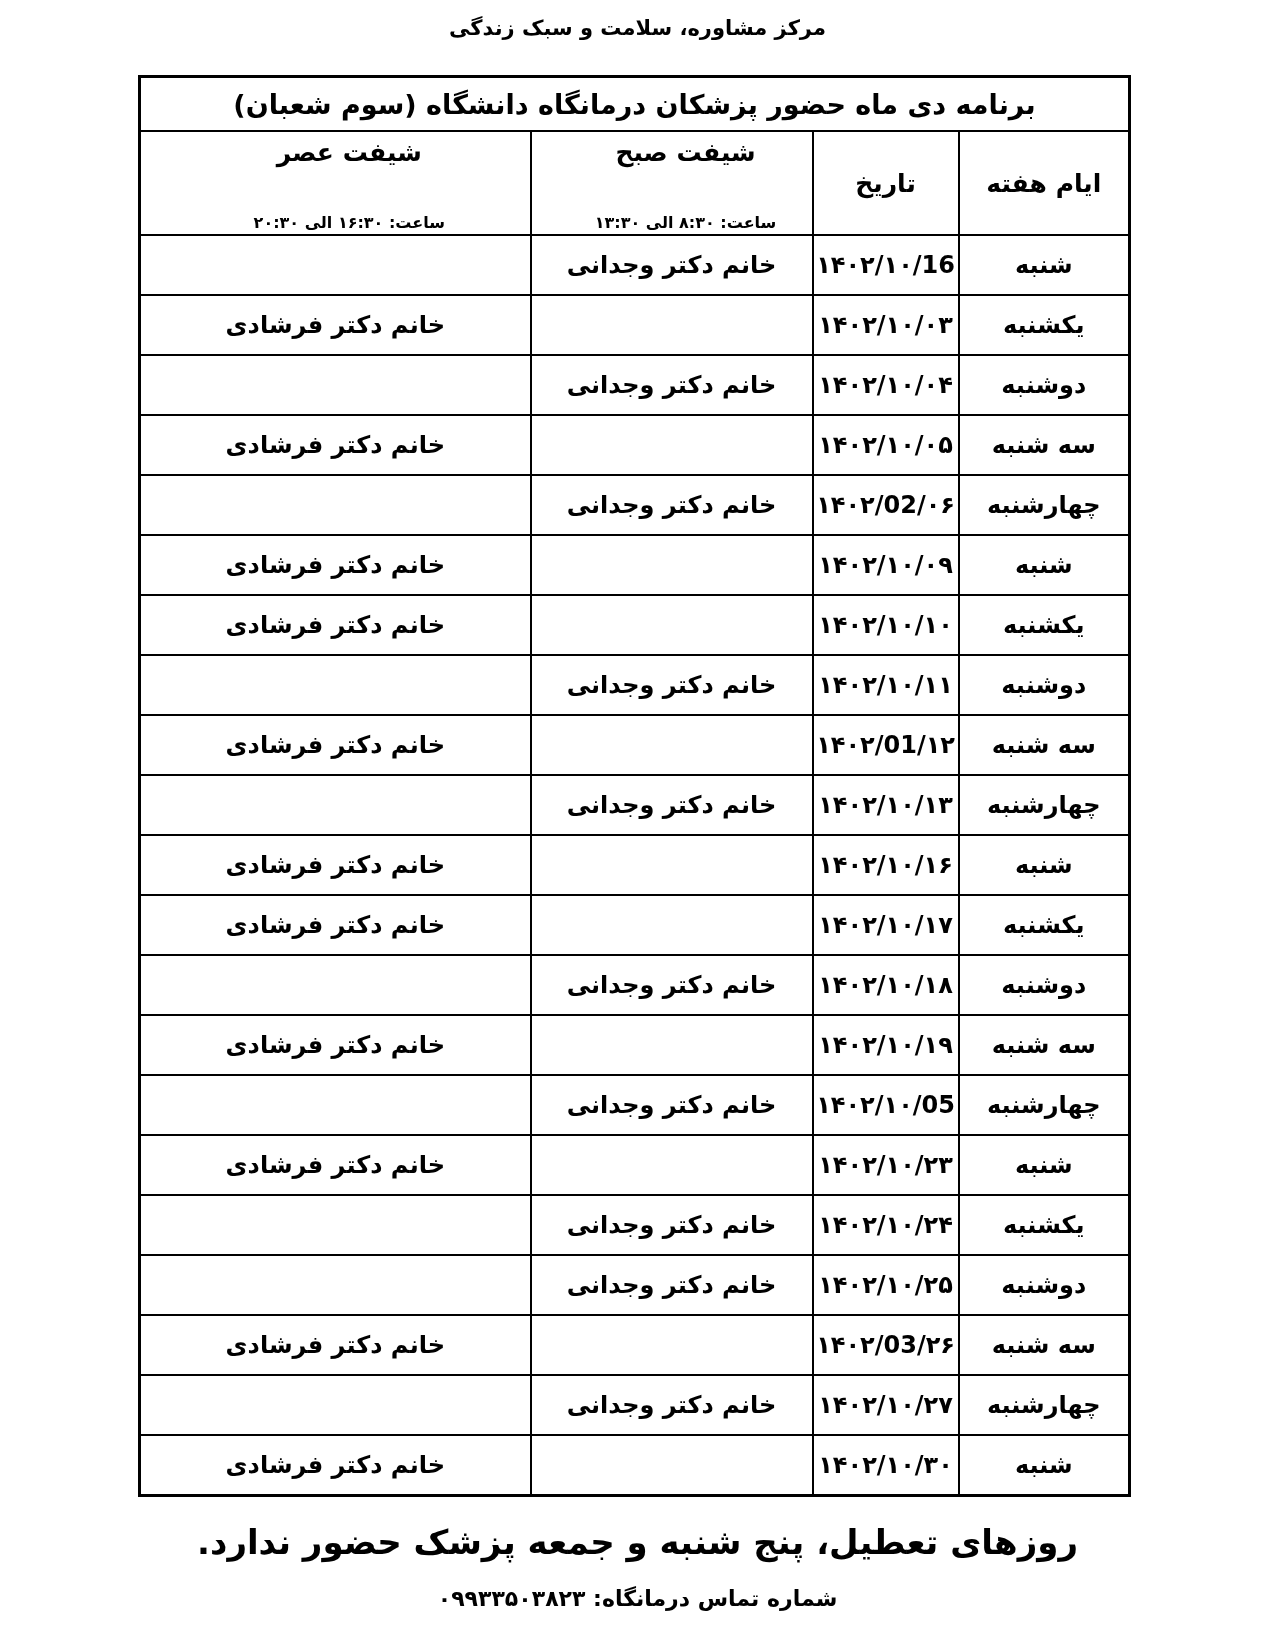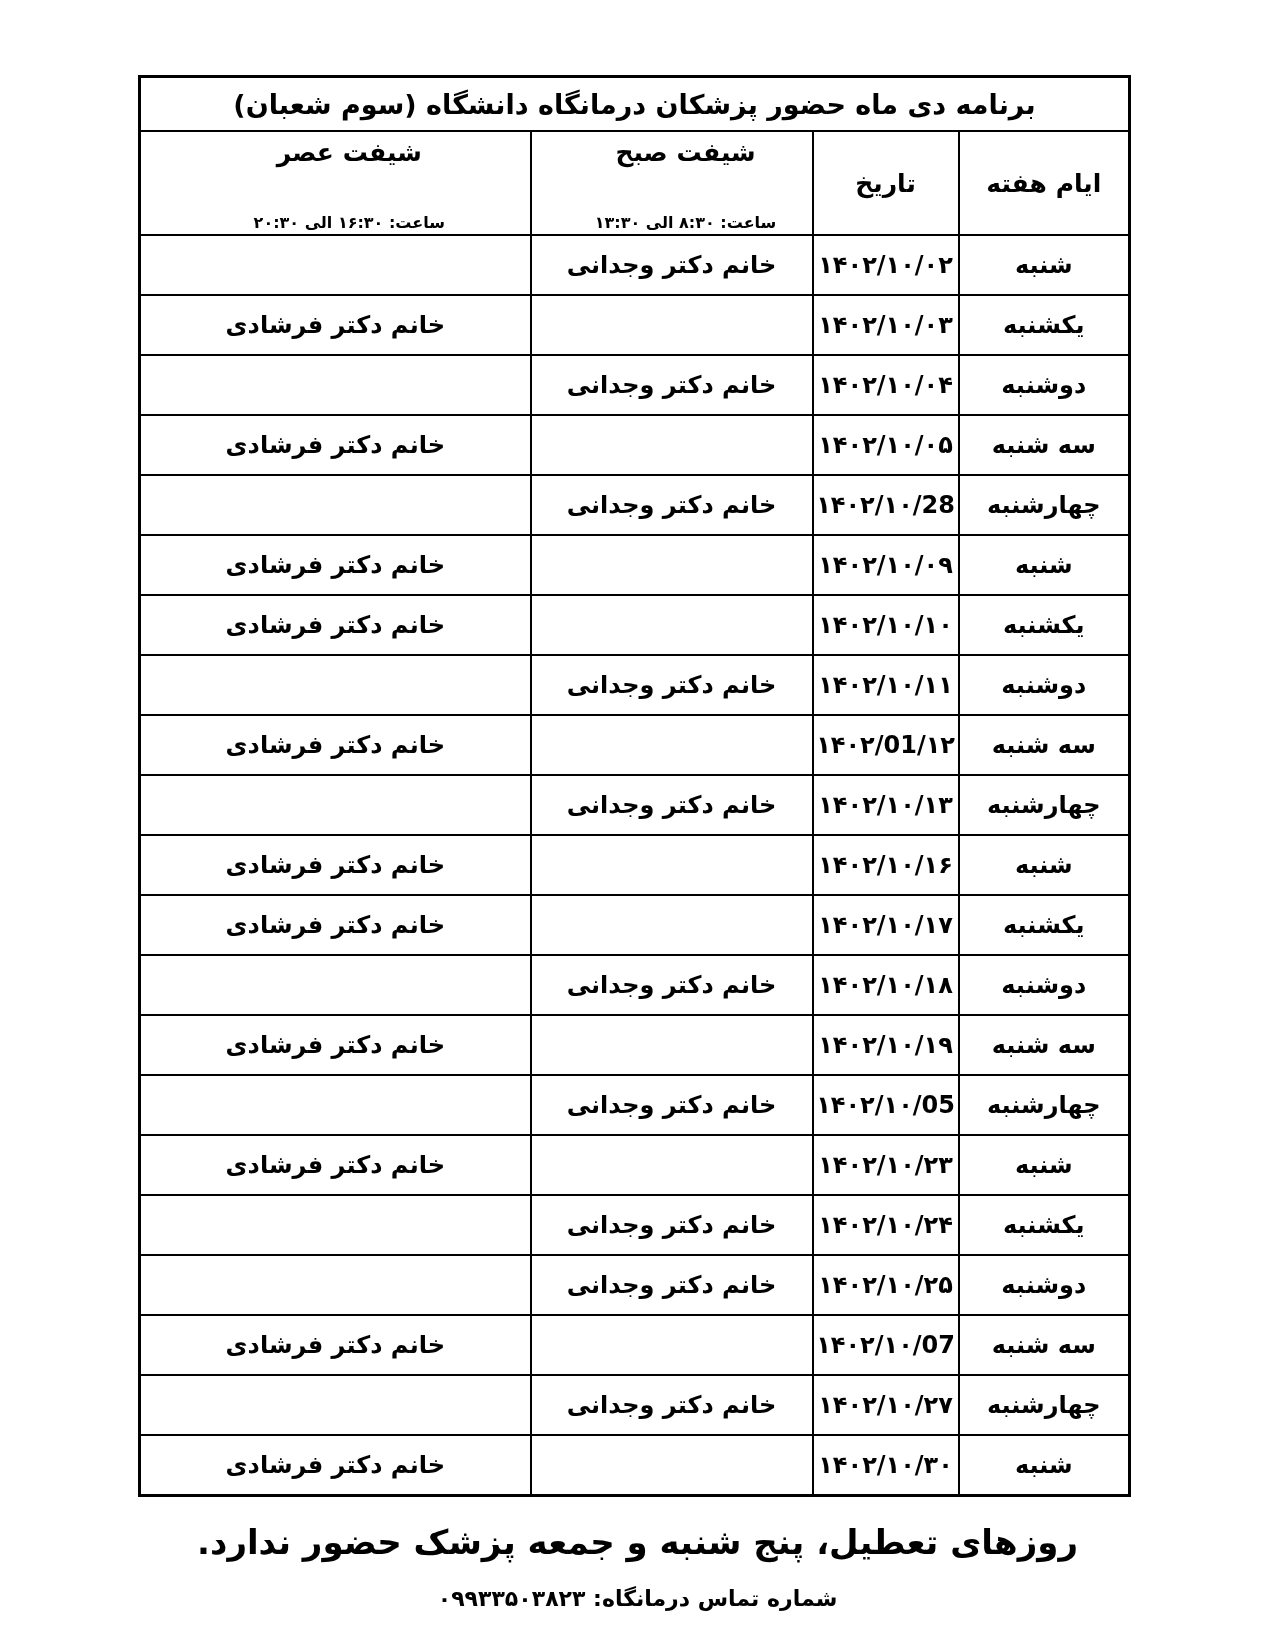--- a/index.html
+++ b/index.html
@@ -93,20 +93,21 @@
   }
   .phone-line .num {
     letter-spacing: 0.5px;
   }
 </style>
 </head>
 <body>
 
 <div class="page">
 
+  <div class="doc-header">مرکز مشاوره، سلامت و سبک زندگی</div>
 
   <table class="schedule">
     <colgroup>
       <col style="width:171px">
       <col style="width:146px">
       <col style="width:282px">
       <col style="width:391px">
     </colgroup>
     <thead>
       <tr>
@@ -125,21 +126,21 @@
           <div class="shift-header">
             <span>شیفت عصر</span>
             <span class="shift-hours">ساعت: ۱۶:۳۰ الی ۲۰:۳۰</span>
           </div>
         </th>
       </tr>
     </thead>
     <tbody class="rows">
         <tr>
           <td>شنبه</td>
-          <td>۱۴۰۲/۱۰/۰۲</td>
+          <td>۱۴۰۲/۱۰/16</td>
           <td>خانم دکتر وجدانی</td>
           <td></td>
         </tr>
         <tr>
           <td>یکشنبه</td>
           <td>۱۴۰۲/۱۰/۰۳</td>
           <td></td>
           <td>خانم دکتر فرشادی</td>
         </tr>
         <tr>
@@ -149,21 +150,21 @@
           <td></td>
         </tr>
         <tr>
           <td>سه شنبه</td>
           <td>۱۴۰۲/۱۰/۰۵</td>
           <td></td>
           <td>خانم دکتر فرشادی</td>
         </tr>
         <tr>
           <td>چهارشنبه</td>
-          <td>۱۴۰۲/۱۰/28</td>
+          <td>۱۴۰۲/02/۰۶</td>
           <td>خانم دکتر وجدانی</td>
           <td></td>
         </tr>
         <tr>
           <td>شنبه</td>
           <td>۱۴۰۲/۱۰/۰۹</td>
           <td></td>
           <td>خانم دکتر فرشادی</td>
         </tr>
         <tr>
@@ -233,21 +234,21 @@
           <td></td>
         </tr>
         <tr>
           <td>دوشنبه</td>
           <td>۱۴۰۲/۱۰/۲۵</td>
           <td>خانم دکتر وجدانی</td>
           <td></td>
         </tr>
         <tr>
           <td>سه شنبه</td>
-          <td>۱۴۰۲/۱۰/07</td>
+          <td>۱۴۰۲/03/۲۶</td>
           <td></td>
           <td>خانم دکتر فرشادی</td>
         </tr>
         <tr>
           <td>چهارشنبه</td>
           <td>۱۴۰۲/۱۰/۲۷</td>
           <td>خانم دکتر وجدانی</td>
           <td></td>
         </tr>
         <tr>

